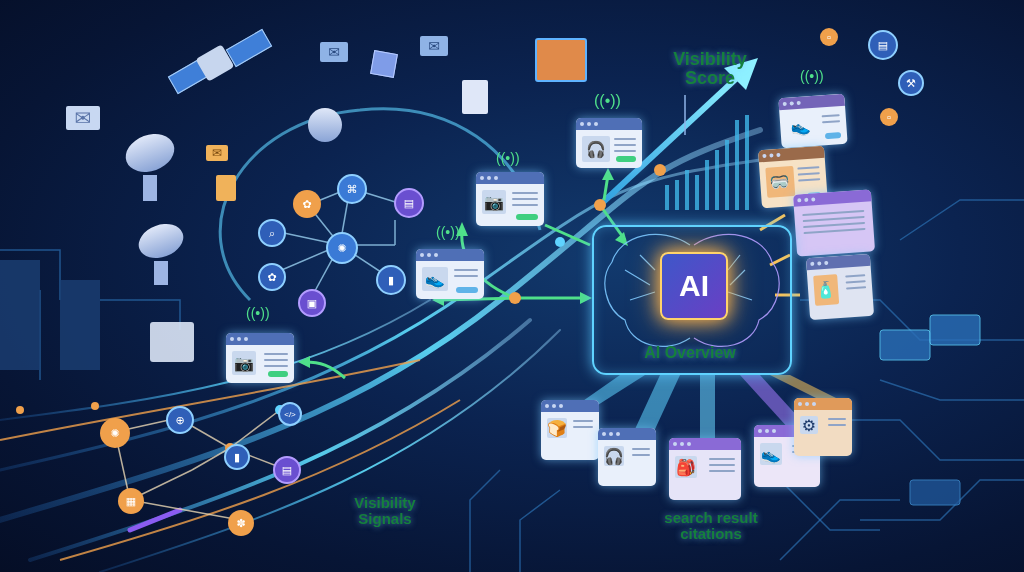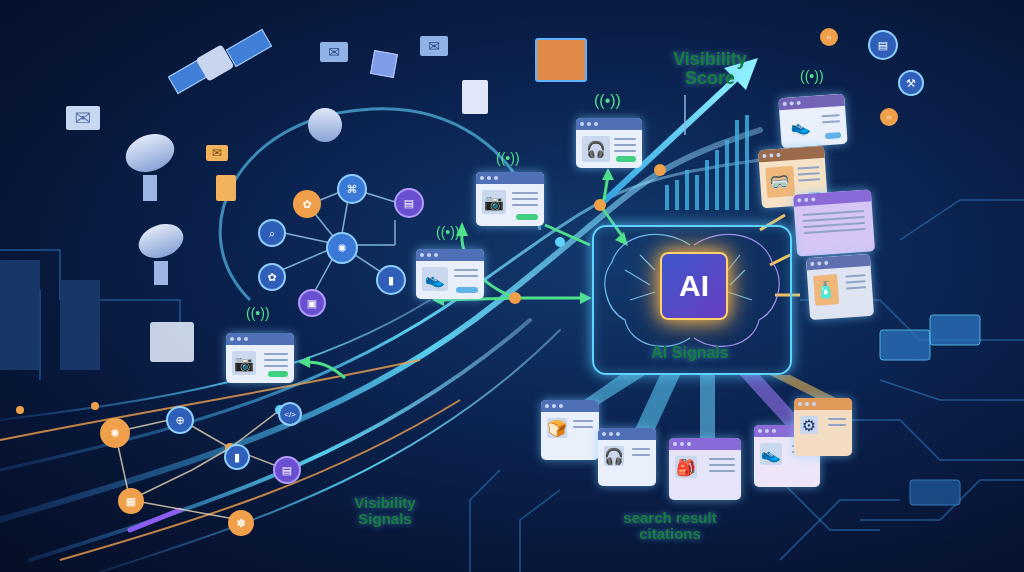--- a/index.html
+++ b/index.html
@@ -326,21 +326,21 @@
   <div class="thumb" style="width:24px;height:30px;background:#f0b77a;">🧴</div>
   <div class="lines" style="width:20px;">
       <b></b>
       <b></b>
       <b></b>
     </div>
 </div>
 
 <div class="ai-box"></div>
 <div class="chip">AI</div>
-<div class="label" style="left:608px;top:345px;width:164px;font-size:16px;">AI Signals</div>
+<div class="label" style="left:608px;top:345px;width:164px;font-size:16px;">AI Overview</div>
 
 <div class="card" style="left:541px;top:400px;width:58px;height:60px;">
   <div class="bar">
       <i></i>
       <i></i>
       <i></i>
     </div>
   <div class="thumb" style="width:20px;height:20px;">🍞</div>
   <div class="lines" style="width:20px;">
       <b></b>
@@ -392,13 +392,13 @@
     </div>
   <div class="thumb" style="width:18px;height:18px;">⚙</div>
   <div class="lines" style="width:18px;">
       <b></b>
       <b></b>
     </div>
 </div>
 
 <div class="label" style="left:640px;top:50px;width:140px;font-size:18px;white-space:pre-line;">Visibility<br>Score</div>
 <div class="label" style="left:330px;top:495px;width:110px;font-size:15px;">Visibility<br>Signals</div>
-<div class="label" style="left:595px;top:510px;width:150px;font-size:15px;">search result<br>citations</div>
+<div class="label" style="left:636px;top:510px;width:150px;font-size:15px;">search result<br>citations</div>
 
 </body></html>

